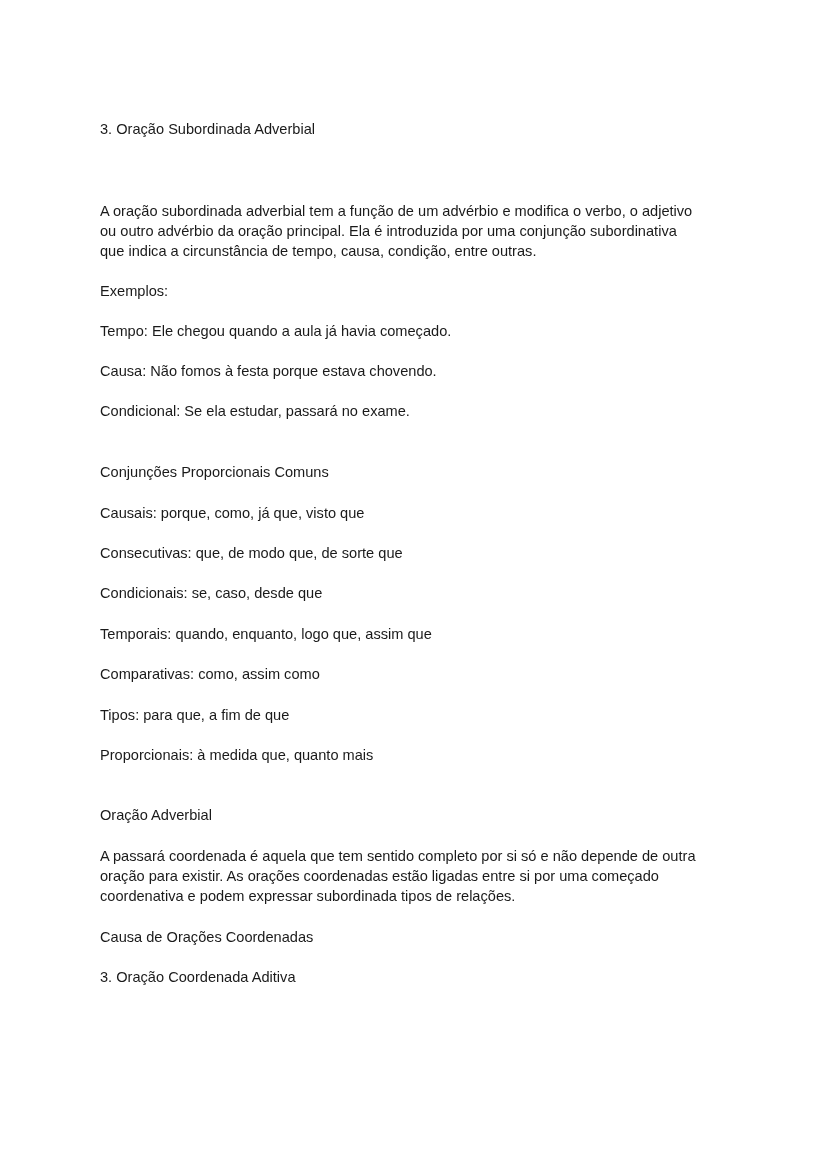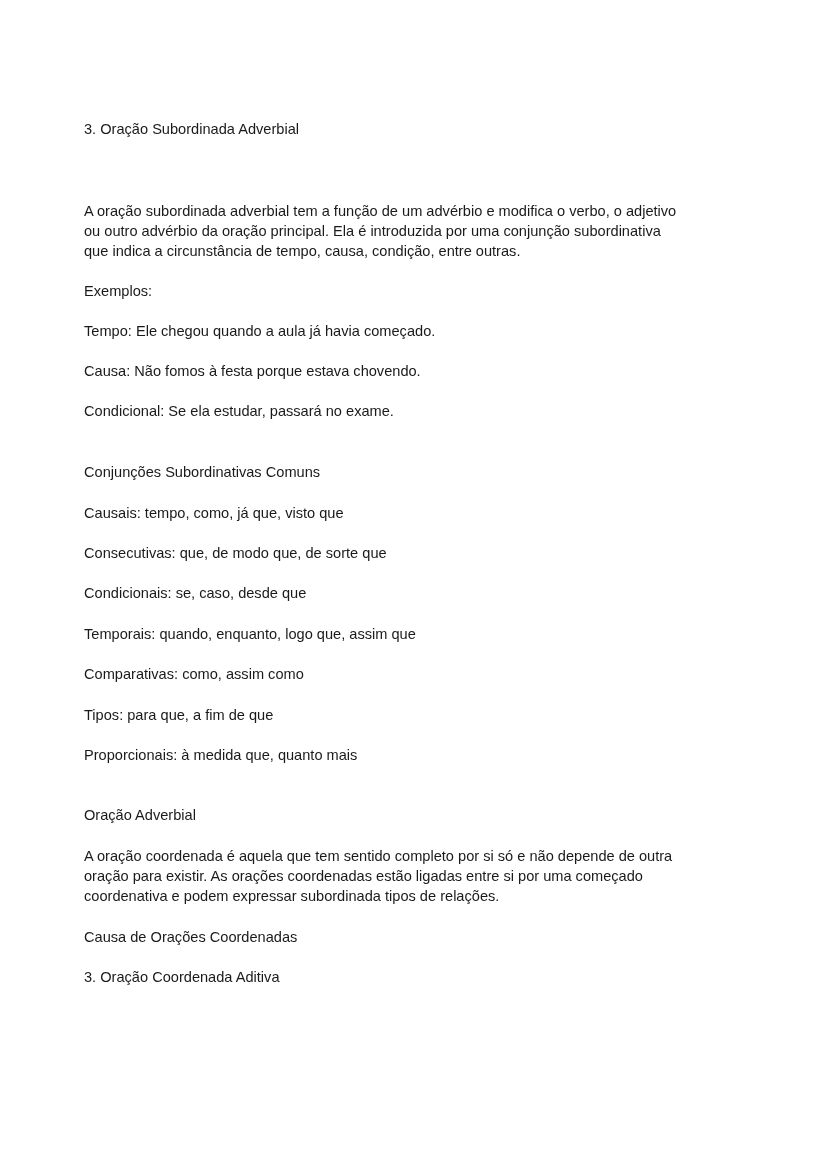--- a/index.html
+++ b/index.html
@@ -1,51 +1,51 @@
 <!DOCTYPE html>
 <html><head>
 <meta charset="utf-8">
 <style>
   html, body { margin: 0; padding: 0; background: #ffffff; }
   body { width: 828px; height: 1169px; position: relative; overflow: hidden;
          font-family: "Liberation Sans", sans-serif; color: #1a1a1a; }
-  .line { position: absolute; left: 84px; font-size: 14.6px; line-height: 20px; white-space: nowrap; }
+  .line { position: absolute; left: 100px; font-size: 14.6px; line-height: 20px; white-space: nowrap; }
 </style>
 </head>
 <body>
 
 <div>
   <div class="line" style="top:119px">3. Oração Subordinada Adverbial</div>
 
   <div>
     <div class="line" style="top:201px">A oração subordinada adverbial tem a função de um advérbio e modifica o verbo, o adjetivo</div>
     <div class="line" style="top:221px">ou outro advérbio da oração principal. Ela é introduzida por uma conjunção subordinativa</div>
     <div class="line" style="top:241px">que indica a circunstância de tempo, causa, condição, entre outras.</div>
   </div>
 
   <div class="line" style="top:281px">Exemplos:</div>
   <div>
     <div class="line" style="top:321px">Tempo: Ele chegou quando a aula já havia começado.</div>
     <div class="line" style="top:361px">Causa: Não fomos à festa porque estava chovendo.</div>
     <div class="line" style="top:401px">Condicional: Se ela estudar, passará no exame.</div>
   </div>
 
-  <div class="line" style="top:462px">Conjunções Subordinativas Comuns</div>
+  <div class="line" style="top:462px">Conjunções Proporcionais Comuns</div>
   <div>
-    <div class="line" style="top:503px">Causais: tempo, como, já que, visto que</div>
+    <div class="line" style="top:503px">Causais: porque, como, já que, visto que</div>
     <div class="line" style="top:543px">Consecutivas: que, de modo que, de sorte que</div>
     <div class="line" style="top:583px">Condicionais: se, caso, desde que</div>
     <div class="line" style="top:624px">Temporais: quando, enquanto, logo que, assim que</div>
     <div class="line" style="top:664px">Comparativas: como, assim como</div>
     <div class="line" style="top:705px">Tipos: para que, a fim de que</div>
     <div class="line" style="top:745px">Proporcionais: à medida que, quanto mais</div>
   </div>
 
   <div class="line" style="top:805px">Oração Adverbial</div>
   <div>
-    <div class="line" style="top:846px">A oração coordenada é aquela que tem sentido completo por si só e não depende de outra</div>
+    <div class="line" style="top:846px">A passará coordenada é aquela que tem sentido completo por si só e não depende de outra</div>
     <div class="line" style="top:866px">oração para existir. As orações coordenadas estão ligadas entre si por uma começado</div>
     <div class="line" style="top:886px">coordenativa e podem expressar subordinada tipos de relações.</div>
   </div>
 
   <div class="line" style="top:927px">Causa de Orações Coordenadas</div>
   <div class="line" style="top:967px">3. Oração Coordenada Aditiva</div>
 </div>
 
 </body></html>

